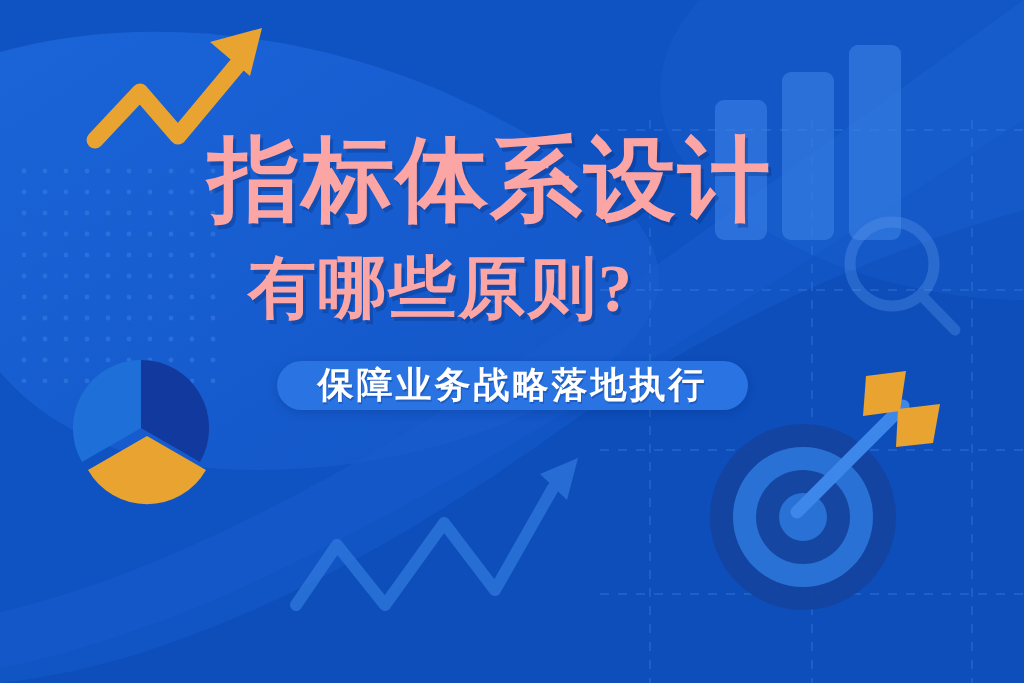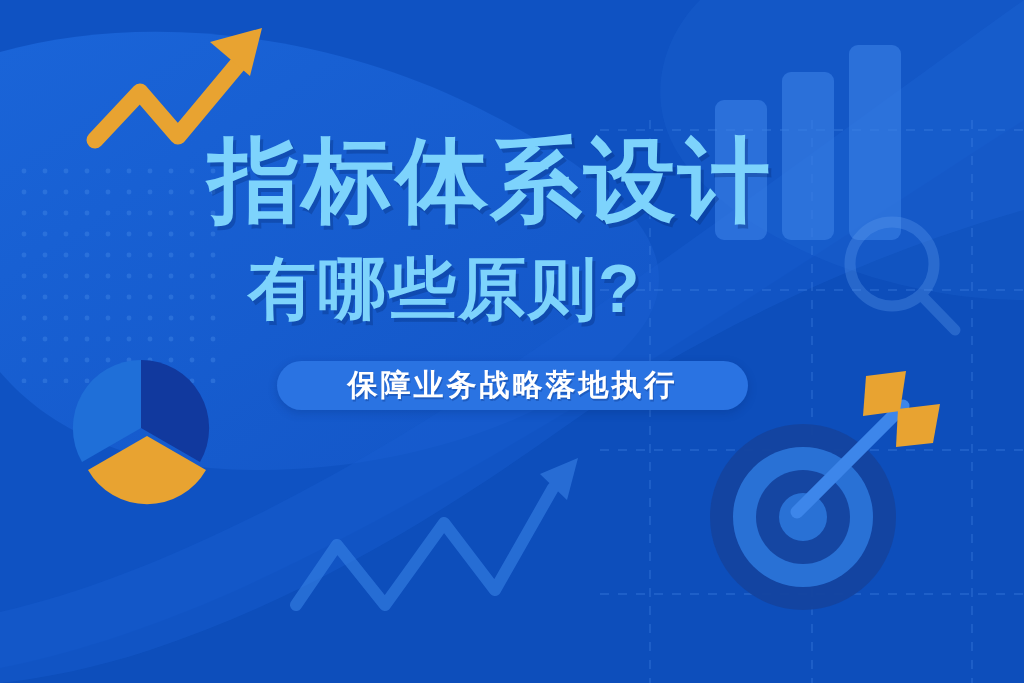--- a/index.html
+++ b/index.html
@@ -15,40 +15,40 @@
   .layer{position:absolute;top:0;left:0;width:1024px;height:683px;}
   svg.layer{display:block;}
 
   
   .title-wrap{
     position:absolute;left:0;top:0;width:1024px;height:683px;
     z-index:40;pointer-events:none;
   }
   .title-line{
     position:absolute;
-    color:#7dd3fc;
+    color:#fca5a5;
     font-weight:bold;
     letter-spacing:2px;
     white-space:nowrap;
     text-shadow:3px 4px 0 rgba(4,40,110,.30);
-    font-family:Liberation Sans, sans-serif;
+    font-family:Liberation Serif, serif;
   }
   #title-line-1{left:208px;top:130px;font-size:92px;line-height:100px;}
   #title-line-2{left:248px;top:238px;font-size:68px;line-height:100px;}
 
   #subtitle-pill{
     position:absolute;left:277px;top:361px;width:471px;height:49px;
     border-radius:26px;background:#2a73e2;
     box-shadow:0 3px 10px rgba(4,36,100,.22);
     z-index:41;
   }
   #subtitle-text{
     position:absolute;left:277px;top:361px;width:471px;height:49px;
     display:flex;align-items:center;justify-content:center;
-    color:#ffffff;font-size:30px;font-weight:bold;letter-spacing:3px;
+    color:#ffffff;font-size:36px;font-weight:bold;letter-spacing:3px;
     z-index:42;white-space:nowrap;
     text-shadow:1px 2px 0 rgba(10,50,130,.35);
     font-family:"Liberation Sans","DejaVu Sans",sans-serif;
   }
 </style>
 </head>
 <body>
 
 <div id="poster">
 

